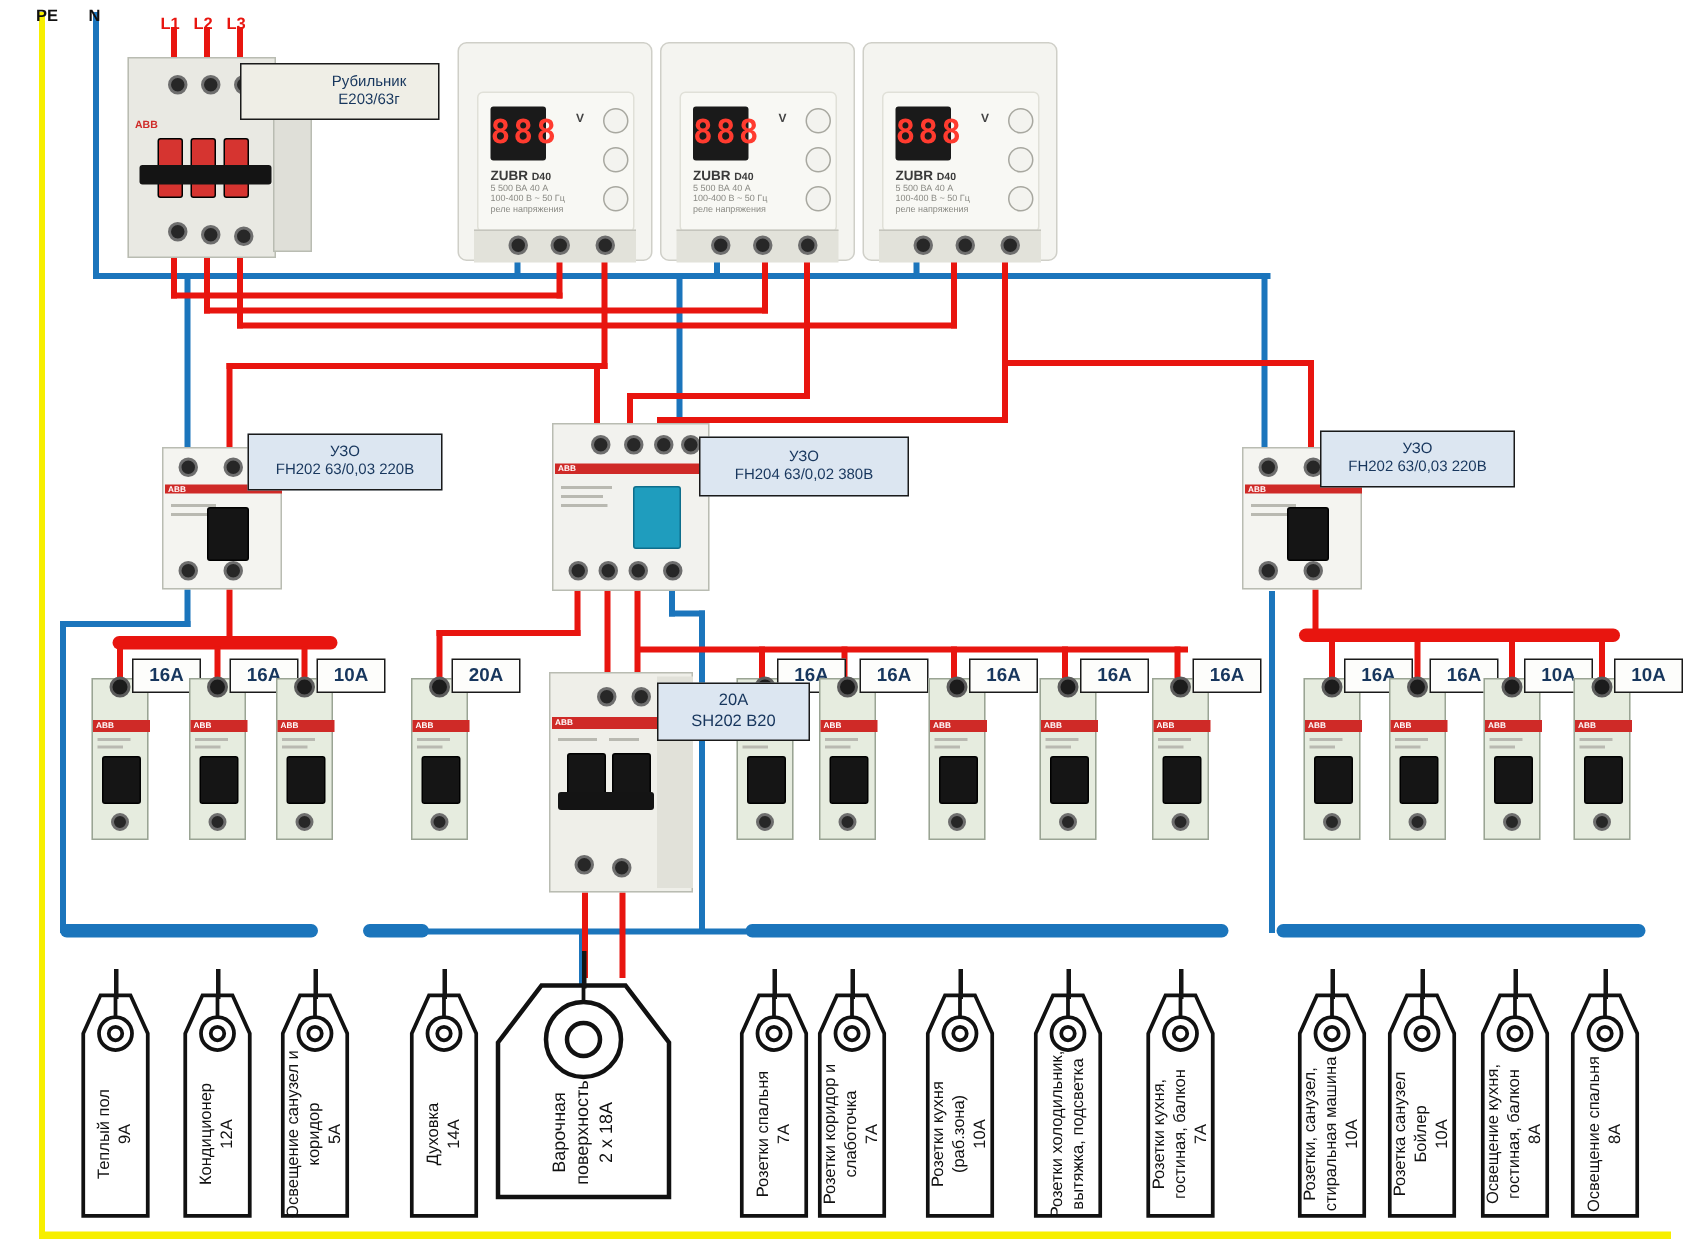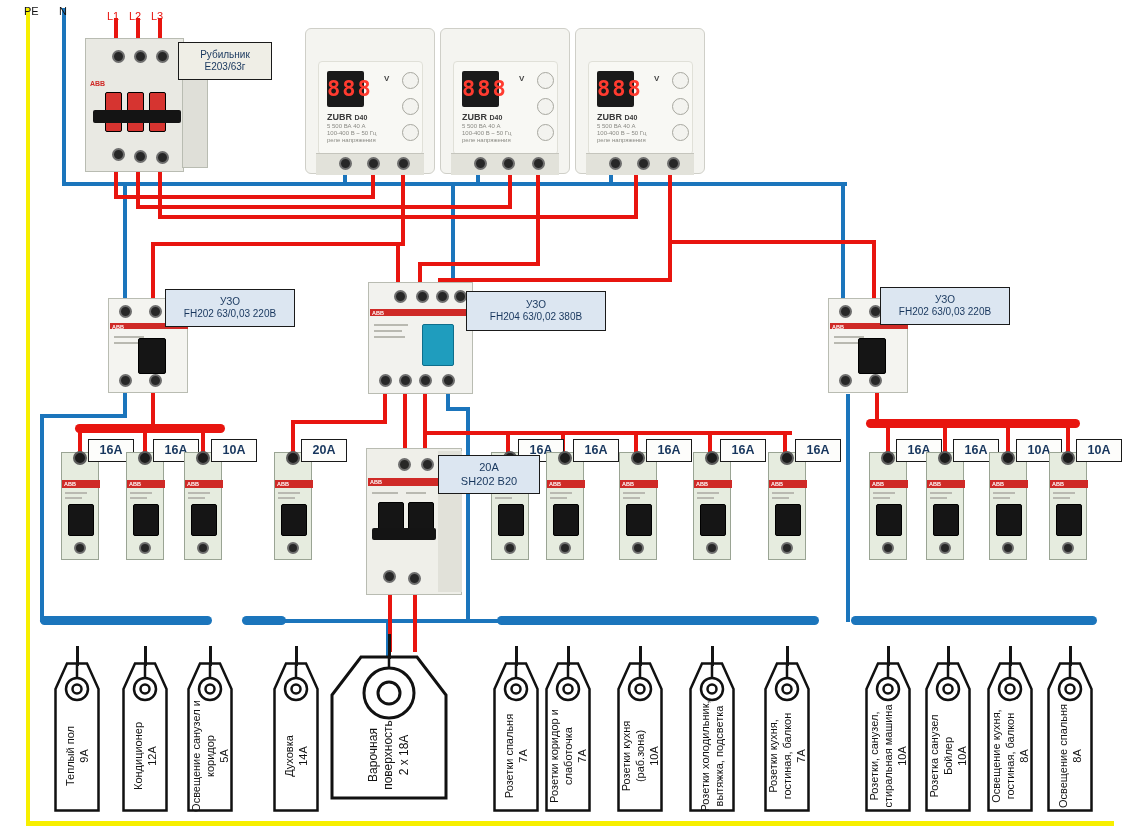--- a/index.html
+++ b/index.html
@@ -6,21 +6,21 @@
   #canvas{position:relative;width:1133px;height:837px;background:#fff;overflow:hidden;
           font-family:"Liberation Sans","DejaVu Sans",sans-serif;}
   .wire{position:absolute;z-index:1;}
   .w-r{background:#e8150f;} .w-b{background:#1b75bc;} .w-y{background:#f7ef00;} .w-k{background:#141414;}
   .bar{border-radius:5px;z-index:1;}
   .dev{position:absolute;z-index:2;}
   .lbl{position:absolute;z-index:4;border:1.6px solid #1a1a1a;background:#dce6f1;color:#17365d;
        text-align:center;font-size:10px;line-height:1.25;display:flex;flex-direction:column;justify-content:center;}
   .amp{position:absolute;border:1.6px solid #1a1a1a;background:#fdfdfb;color:#17365d;z-index:4;
        font-size:12.5px;font-weight:bold;text-align:center;line-height:21px;width:44px;height:21px;}
-  .srcl{position:absolute;z-index:4;font-size:11px;font-weight:normal;color:#111;}
+  .srcl{position:absolute;z-index:4;font-size:11px;font-weight:bold;color:#111;}
   .srcl.red{color:#e8150f;}
   
   .body{position:absolute;border:1px solid #b9bcb2;background:#efefe9;}
   .screw{position:absolute;width:13px;height:13px;border-radius:50%;background:#272727;
          border:2px solid #6e6e6e;box-sizing:border-box;}
   .band{position:absolute;background:#cf2a27;color:#fff;font-size:5.5px;font-weight:bold;
         line-height:8px;padding-left:2px;overflow:hidden;}
   .toggle{position:absolute;background:#151515;border:1px solid #000;border-radius:2px;}
   .smudge{position:absolute;height:2px;background:#b9b9b1;}
   
@@ -144,21 +144,21 @@
     <div class="screw" style="left:71px;top:12px;"></div>
     <div style="position:absolute;left:5px;top:42px;color:#cf2a27;font-size:7px;font-weight:bold;">ABB</div>
     <div class="toggle" style="left:20px;top:54px;width:15px;height:38px;background:#d63430;"></div>
     <div class="toggle" style="left:42px;top:54px;width:15px;height:38px;background:#d63430;"></div>
     <div class="toggle" style="left:64px;top:54px;width:15px;height:38px;background:#d63430;"></div>
     <div style="position:absolute;left:8px;top:72px;width:88px;height:13px;background:#141414;border-radius:2px;"></div>
     <div class="screw" style="left:27px;top:110px;"></div>
     <div class="screw" style="left:49px;top:112px;"></div>
     <div class="screw" style="left:71px;top:113px;"></div>
   </div>
-  <div class="lbl" style="left:178px;top:42px;width:92px;height:36px;background:#efeee6;">
+  <div class="lbl" style="left:160px;top:42px;width:92px;height:36px;background:#efeee6;padding-left:39px;">
     <div>Рубильник</div>
     <div>Е203/63г</div>
   </div>
 
   <div class="dev" style="left:108px;top:298px;width:80px;height:95px;">
     <div class="body" style="inset:0;background:#f4f4f0;"></div>
     <div class="screw" style="left:11px;top:7px;"></div>
     <div class="screw" style="left:41px;top:7px;"></div>
     <div class="band" style="left:2px;top:25px;width:76px;height:6px;">ABB</div>
     <div class="smudge" style="left:6px;top:38px;width:30px;"></div>

